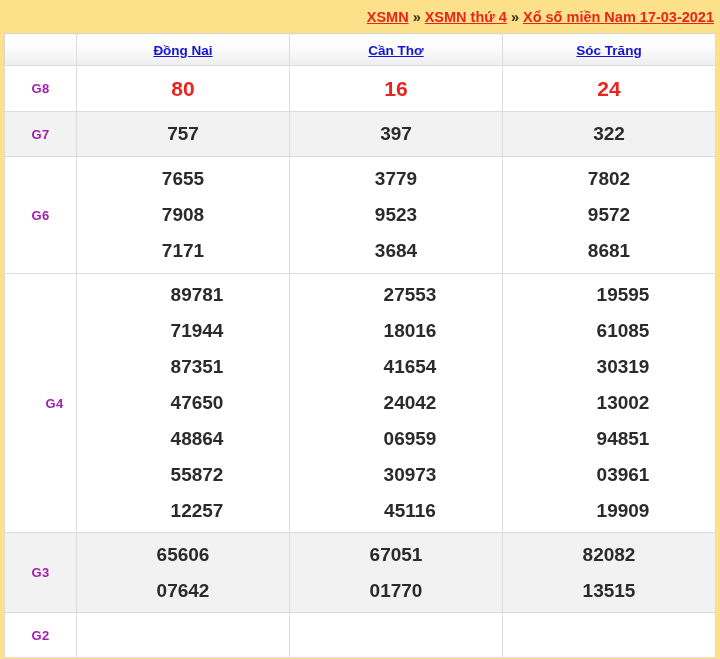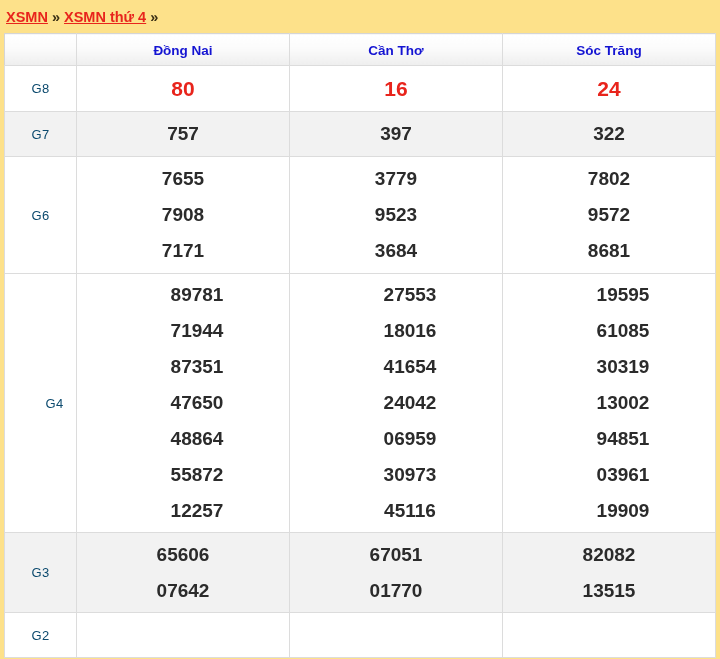--- a/index.html
+++ b/index.html
@@ -22,21 +22,21 @@
     padding: 0 0 4px 0;
     position: relative;
   }
 
   
   .title-bar {
     height: 33px;
     background: #fde18a;
     display: flex;
     align-items: center;
-    justify-content: flex-start;
+    justify-content: flex-end;
     box-sizing: border-box;
     padding: 0 6px;
   }
   .title-bar .crumb {
     color: #e8241c;
     font-size: 14.5px;
     font-weight: bold;
     text-decoration: underline;
     cursor: pointer;
     white-space: nowrap;
@@ -73,29 +73,30 @@
   thead tr.prov-row th {
     height: 31px;
     background: linear-gradient(to bottom, #ffffff 0%, #fbfbfb 45%, #eeeeee 100%);
     border-top: none;
   }
   thead tr.prov-row th.blank { border-left: none; }
   .prov-link {
     color: #1414d2;
     font-size: 13.5px;
     font-weight: bold;
+    text-decoration: underline;
     cursor: pointer;
     margin-top: 48px;
   }
 
   
   td.prize-label {
     font-size: 13px;
-    color: #0c4a6e;
-    font-weight: normal;
+    color: #a21caf;
+    font-weight: bold;
     letter-spacing: .3px;
   }
 
   
   td.nums {
     font-size: 19px;
     color: #2b2b2b;
     font-weight: bold;
     line-height: 36px;
     padding: 3px 0;
@@ -128,20 +129,21 @@
 </head>
 <body>
 
 <div class="result-widget">
 
   <div class="title-bar" id="breadcrumb-bar">
       <span class="crumb">XSMN</span>
       <span class="sep">»</span>
       <span class="crumb">XSMN thứ 4</span>
       <span class="sep">»</span>
+      <span class="crumb">Xổ số miền Nam 17-03-2021</span>
     </div>
 
   <table class="lotto-table">
     <colgroup>
       <col class="c-label">
       <col class="c-prov">
       <col class="c-prov">
       <col class="c-prov">
     </colgroup>
     <thead>

